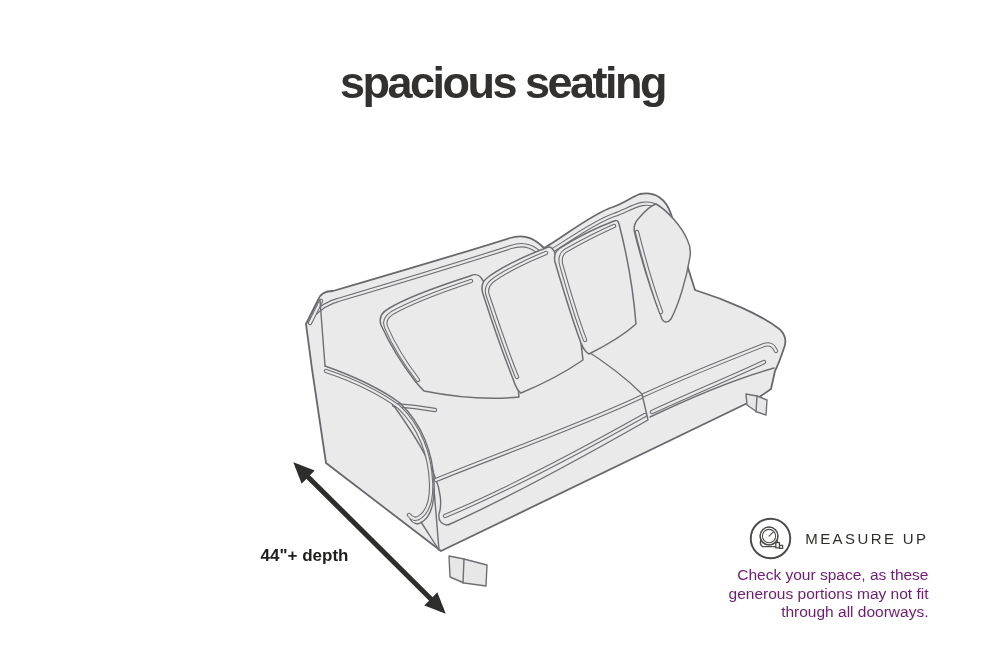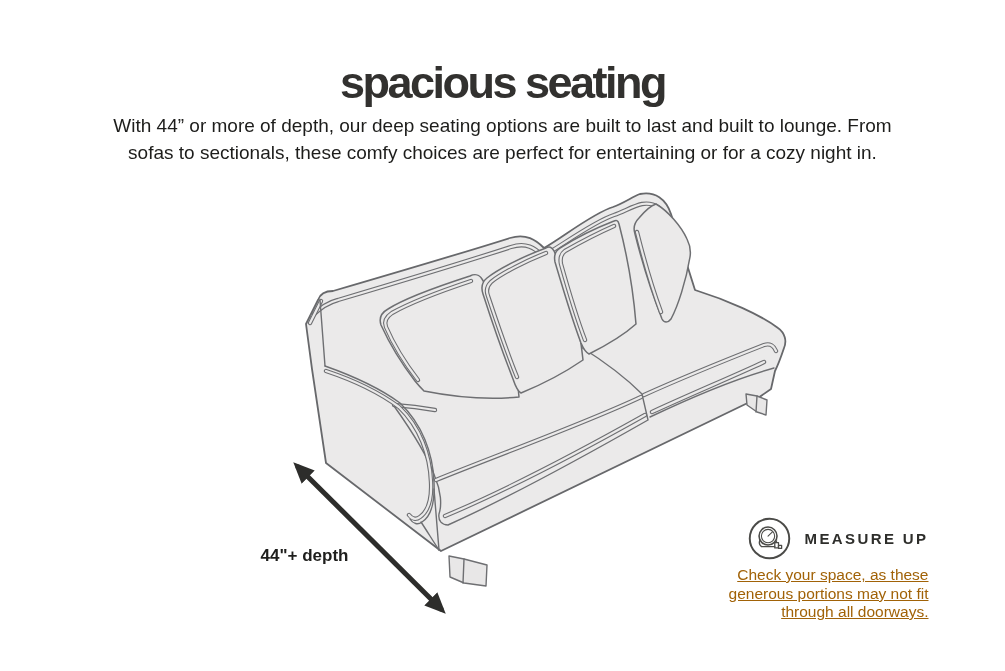--- a/index.html
+++ b/index.html
@@ -25,46 +25,45 @@
     text-align:center; font-size:17px; font-weight:bold; color:#1e1e1c;
   }
   .measure {
     position:absolute; top:516px; right:47px; width:232px;
   }
   .measure-head {
     display:flex; justify-content:flex-end; align-items:center; gap:13px; height:44px;
   }
   .measure-head .icon { width:43px; height:43px; flex:0 0 auto; }
   .measure-title {
-    font-size:15px; font-weight:bold; letter-spacing:2.4px; color:#2e2e2b;
+    font-size:15px; font-weight:normal; letter-spacing:2.4px; color:#2e2e2b;
     white-space:nowrap;
   }
   .measure-note {
     margin-top:6px; margin-left:auto; width:212px;
-    text-align:right; font-size:15.5px; line-height:18.5px; color:#a16207;text-decoration:underline;
+    text-align:right; font-size:15.5px; line-height:18.5px; color:#701a75;
   }
   
   .sil { fill:#ebeaea; stroke:#67686b; stroke-width:1.8; stroke-linejoin:round; }
   .ln  { fill:none; stroke:#6e6f72; stroke-width:1.4; stroke-linecap:round; }
   .pil { fill:#ebeaea; stroke:#6e6f72; stroke-width:1.5; stroke-linejoin:round; }
   .wA  { fill:none; stroke:#6e6f72; stroke-width:4.4; stroke-linecap:round; }
   .wB  { fill:none; stroke:#ebeaea; stroke-width:2.2; stroke-linecap:round; }
   .ft  { fill:#e8e7e7; stroke:#6e6f72; stroke-width:1.4; stroke-linejoin:round; }
   .arr { stroke:#2d2d2b; stroke-width:5; fill:none; }
   .arrh{ fill:#2d2d2b; }
   .tape{ fill:none; stroke:#4b4b48; stroke-linecap:round; stroke-linejoin:round; }
 </style>
 </head>
 <body>
 
 <div class="page">
 
   <h1 class="title">spacious seating</h1>
 
-  <p class="intro">With 44” or more of depth, our deep seating options are built to last and built to lounge. From sofas to sectionals, these comfy choices are perfect for entertaining or for a cozy night in.</p>
 
   <svg class="sofa-svg" viewBox="225 180 560 465" aria-hidden="true">
     <defs>
       <marker id="ah" viewBox="0 0 10 10" refX="7.5" refY="5" markerWidth="4.2" markerHeight="4.2" orient="auto-start-reverse">
         <path class="arrh" d="M 0,0.6 L 10,5 L 0,9.4 Z"></path>
       </marker>
       <path id="wback" d="M 282,316 C 292,306 300,302 308,300 C 372,281 444,259 481,247 C 496,242 505,248 513,256 C 531,246 563,222 584,215 C 595,211 603,206 612,204 C 625,202 634,209 638,221 C 642,234 646,250 649,262"></path>
       <path id="wcap" d="M 280,323 L 291,301"></path>
       <path id="wlc1" d="M 406,480 C 470,454 556,423 611,397"></path>
       <path id="wlc2" d="M 415,516 C 477,490 558,447 615,415"></path>

